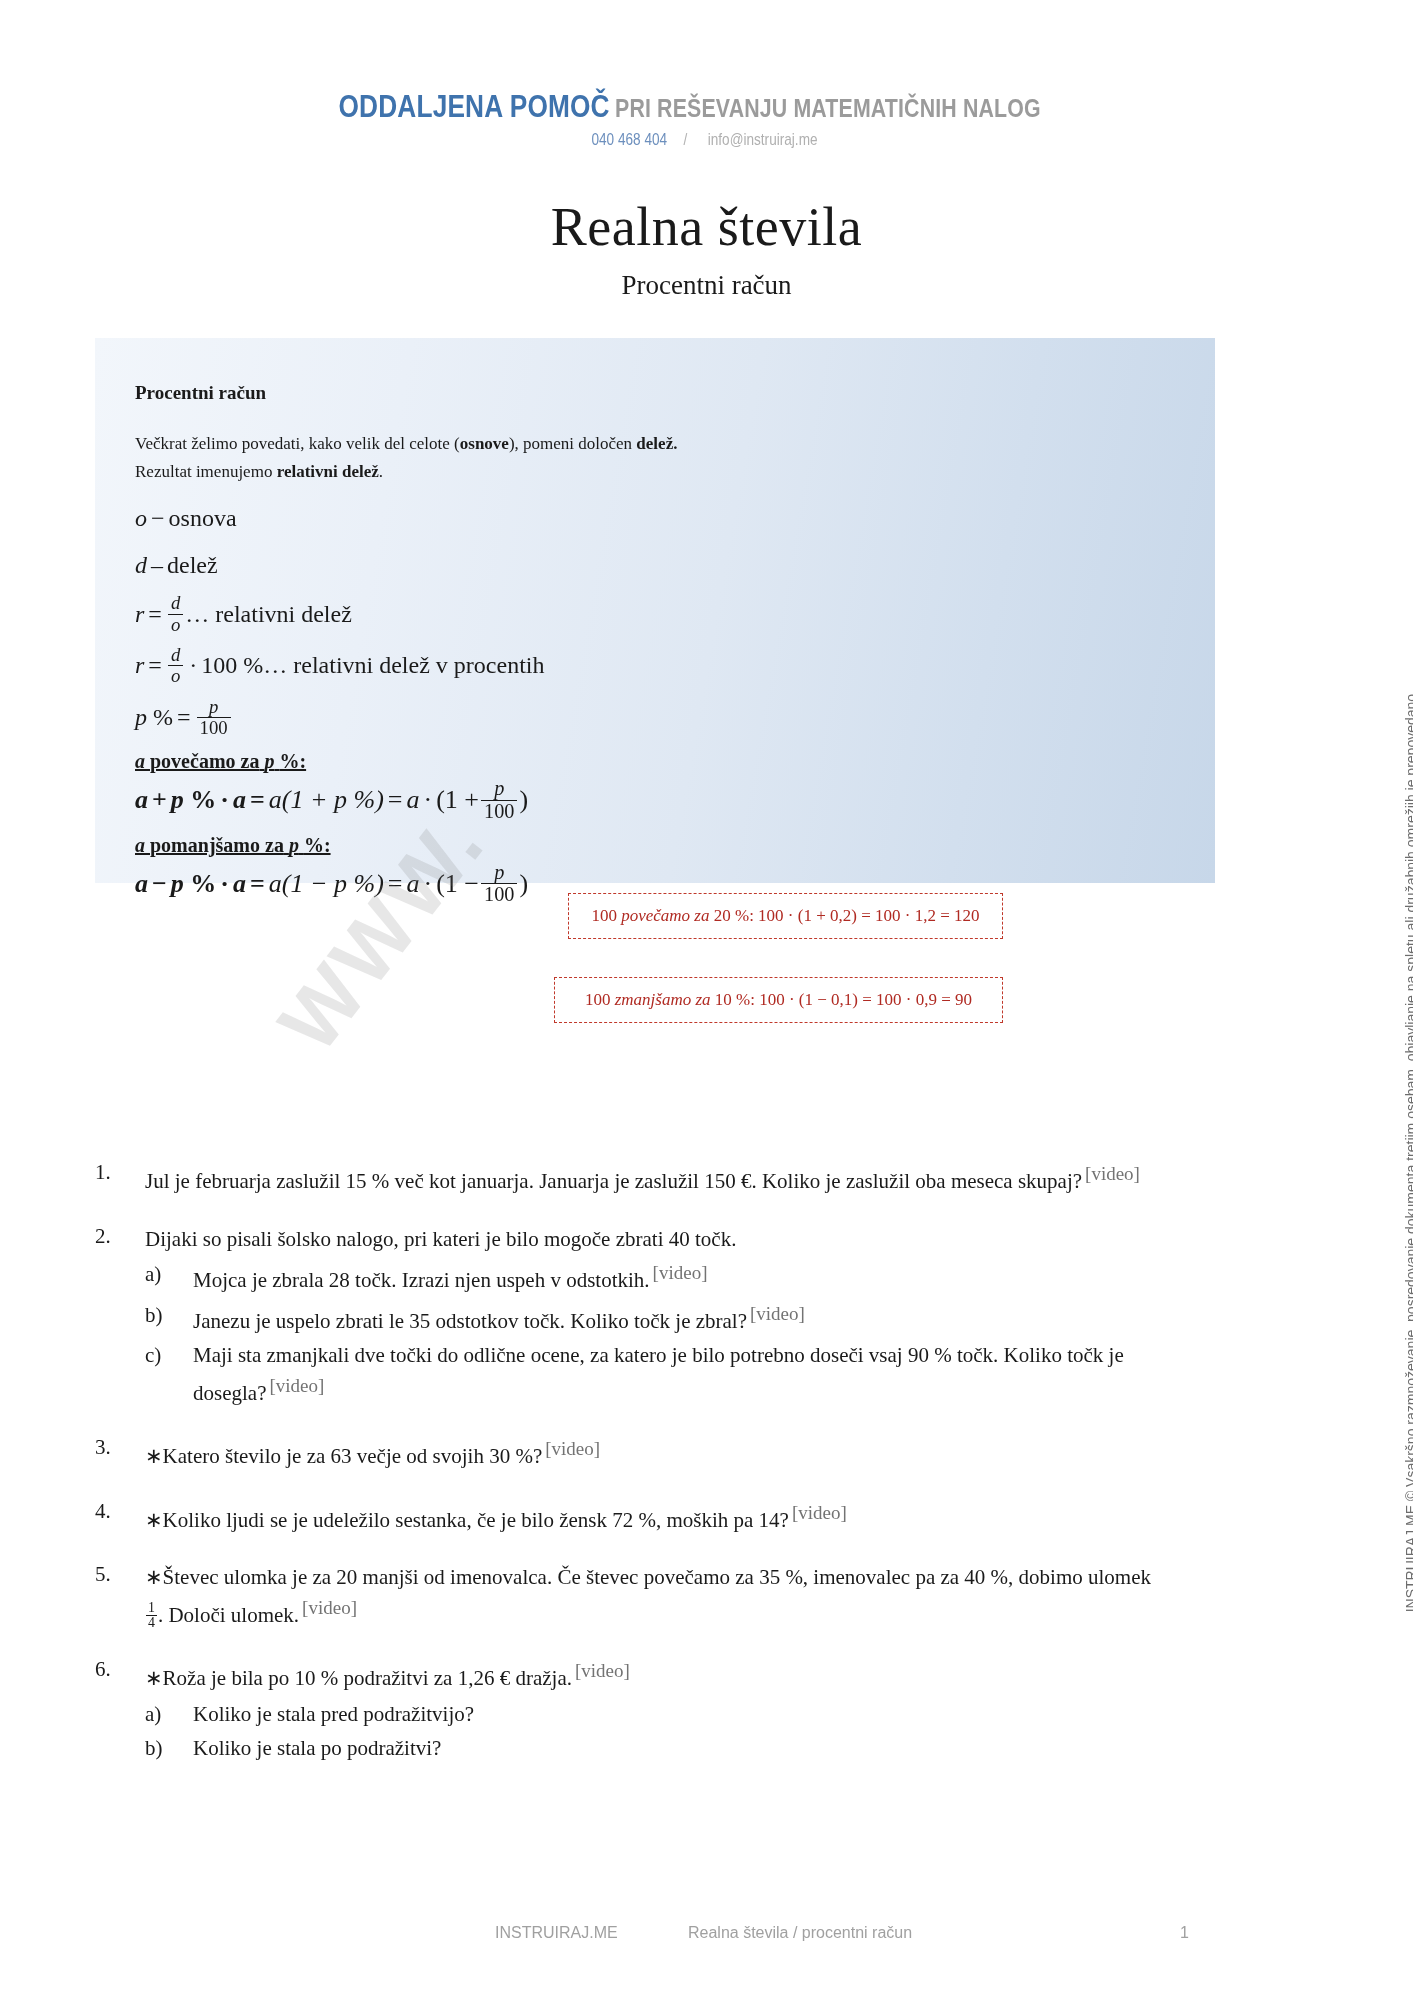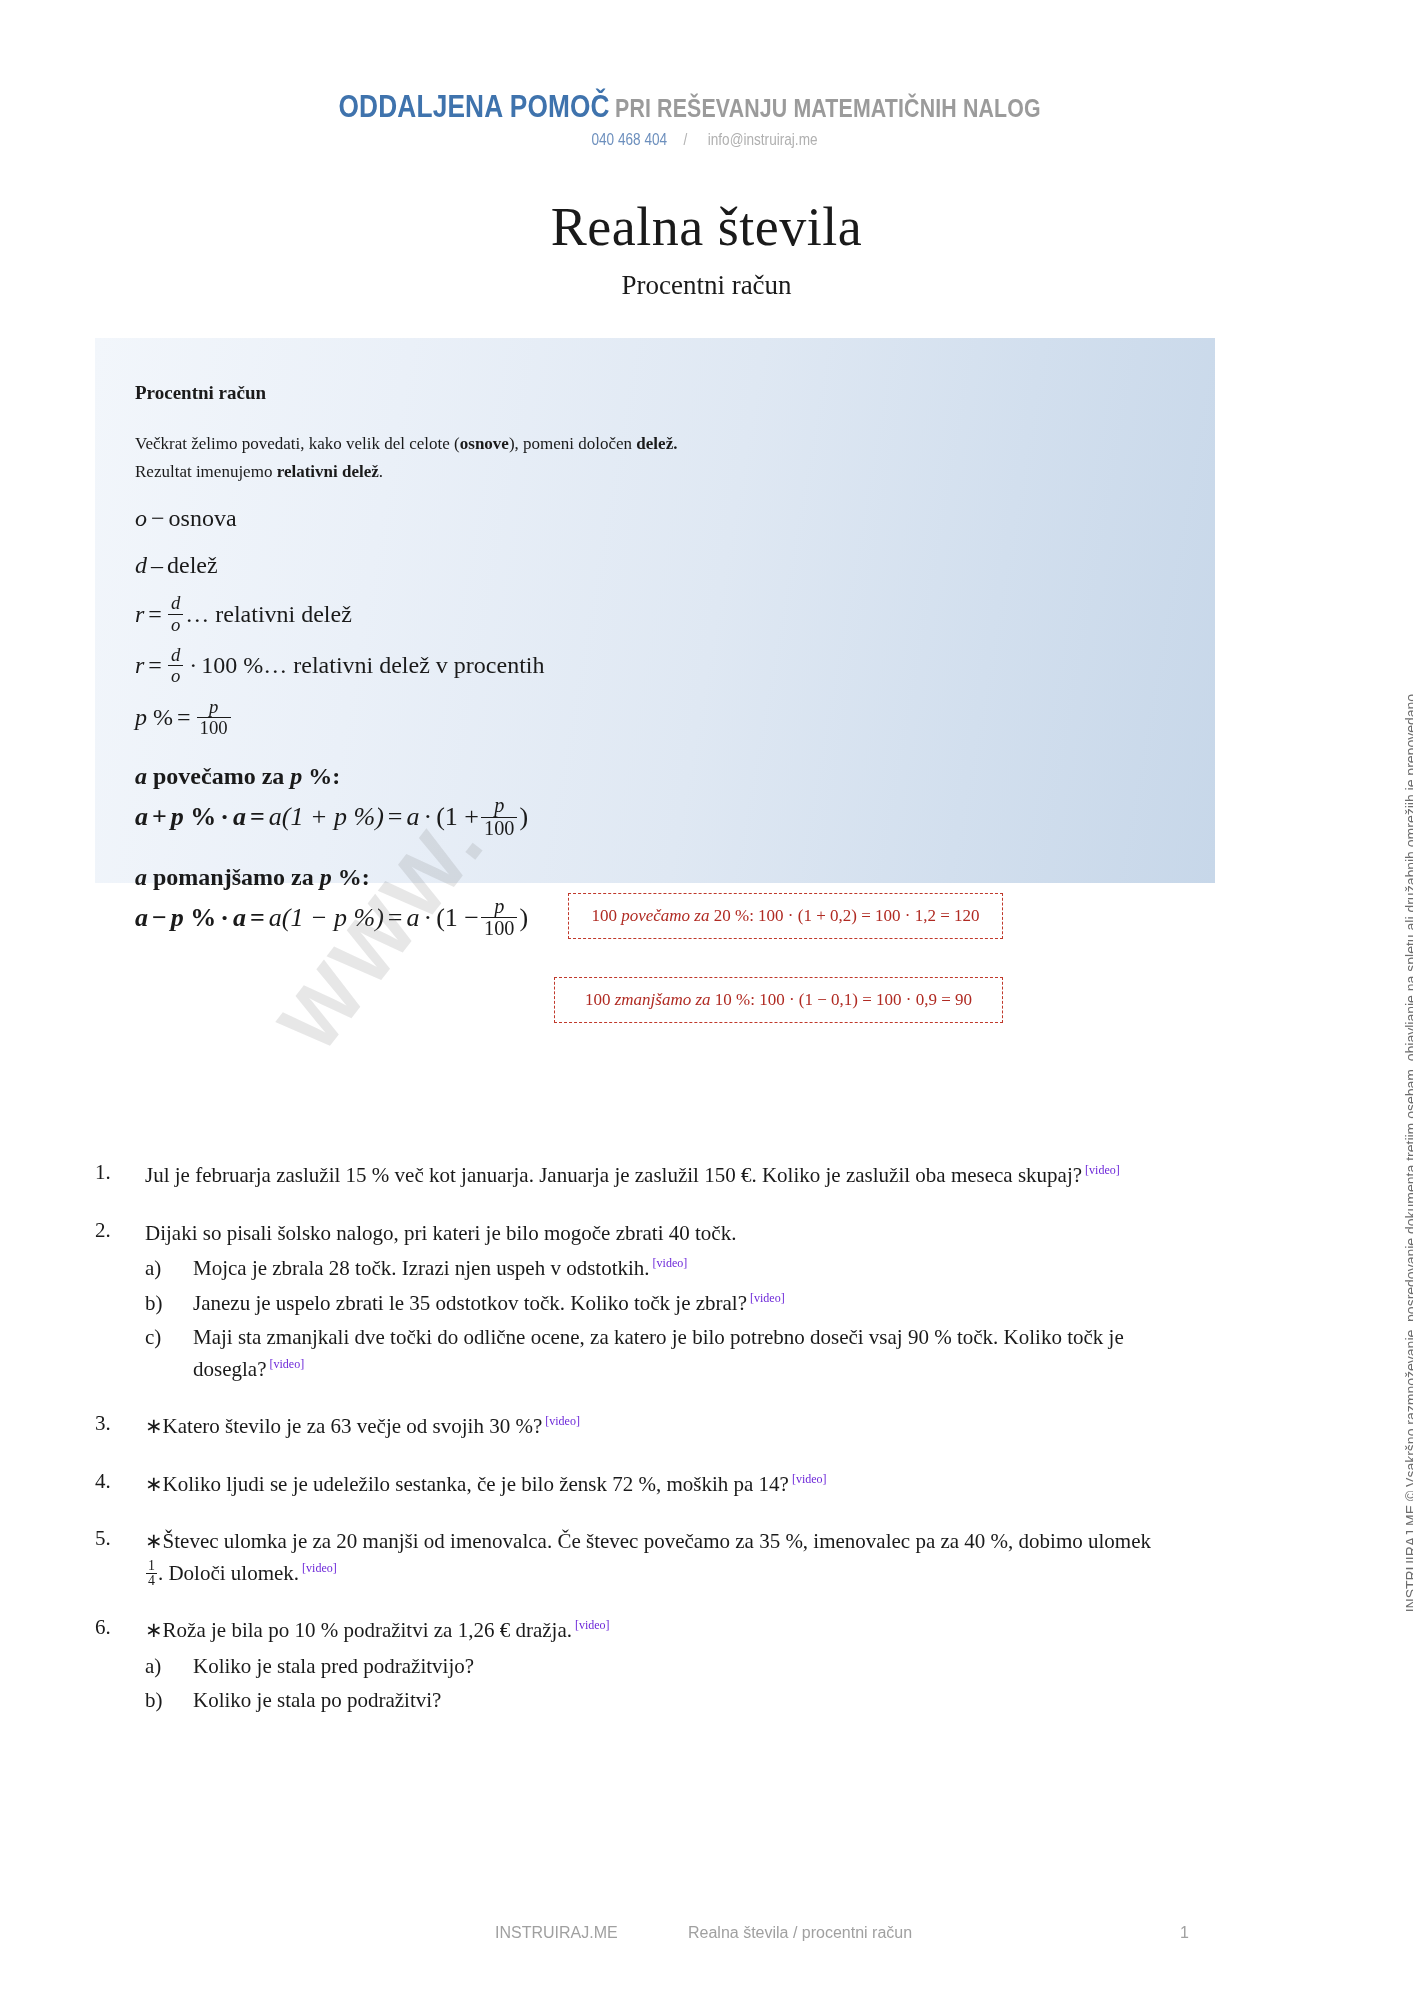--- a/index.html
+++ b/index.html
@@ -62,21 +62,21 @@
   .op { padding:0 4px; }
   .frac {
     display:inline-block; vertical-align:-0.48em; text-align:center;
     font-size:.78em; line-height:1.08; margin:0 2px;
   }
   .frac .num { display:block; border-bottom:1px solid #1a1a1a; padding:0 3px; }
   .frac .den { display:block; padding:0 3px; }
   .boldline { font-size:26px; font-weight:bold; line-height:2.05; white-space:nowrap;}
   .boldline .reg { font-weight:normal; }
 
-  .sectlabel { font-size:24px; font-weight:bold; margin-top:20px; white-space:nowrap;}
+  .sectlabel { font-size:20px; font-weight:bold; margin-top:7px; white-space:nowrap;text-decoration:underline;}
 
   
   .exbox {
     position:absolute; border:1px dashed #c0392b; color:#b02a22;
     font-size:17px; font-style:italic; white-space:nowrap;
     display:flex; align-items:center; justify-content:center;
   }
   .exbox .rm { font-style:normal; }
   #exbox1 { left:568px; top:893px; width:435px; height:46px; }
   #exbox2 { left:554px; top:977px; width:449px; height:46px; }
@@ -93,21 +93,21 @@
   
   .exercises { position:absolute; left:95px; top:1160px; width:1060px; }
   .ex-item { display:flex; margin-bottom:26px; }
   .ex-num { width:50px; flex:0 0 50px; font-size:21px; }
   .ex-body { flex:1; font-size:21px; line-height:1.5; }
   .sub-list { margin-top:4px; }
   .sub-item { display:flex; margin-top:3px; }
   .sub-lbl { width:48px; flex:0 0 48px; font-size:21px; }
   .sub-txt { flex:1; font-size:21px; line-height:1.5; }
   .vid {
-    color:#6d28d9; font-size:12px; vertical-align:super;
+    color:#737373; font-size:19px; vertical-align:super;
     font-family:"Liberation Serif", serif; margin-left:3px; cursor:pointer;
   }
   .ifr { display:inline-block; vertical-align:-0.42em; text-align:center;
          font-size:.66em; line-height:1.05; margin:0 1px; }
   .ifr .num { display:block; border-bottom:1px solid #1a1a1a; padding:0 2px;}
   .ifr .den { display:block; padding:0 2px;}
 
   
   .side-copy {
     position:absolute; right:10px; top:690px;

